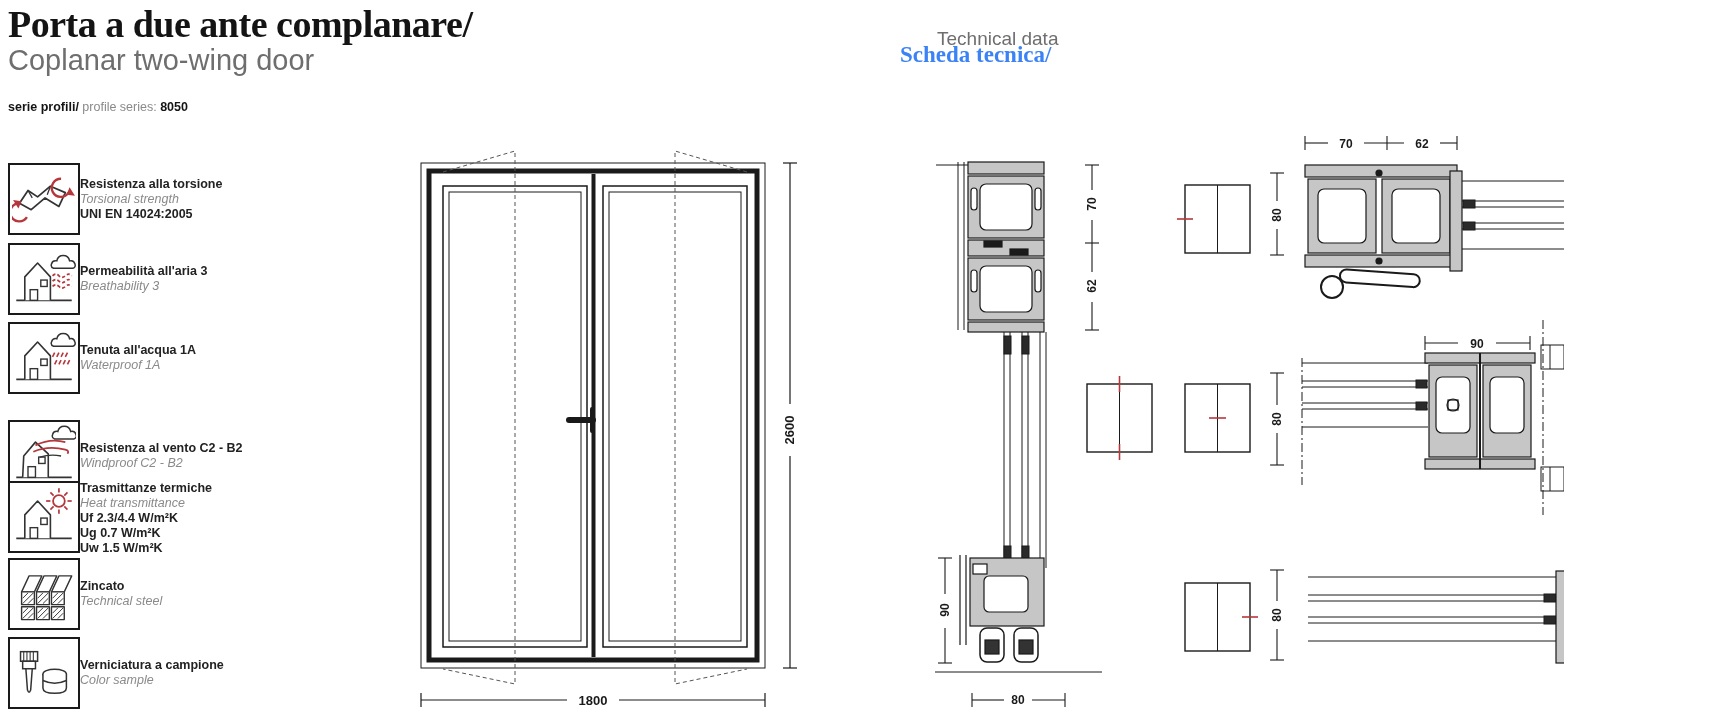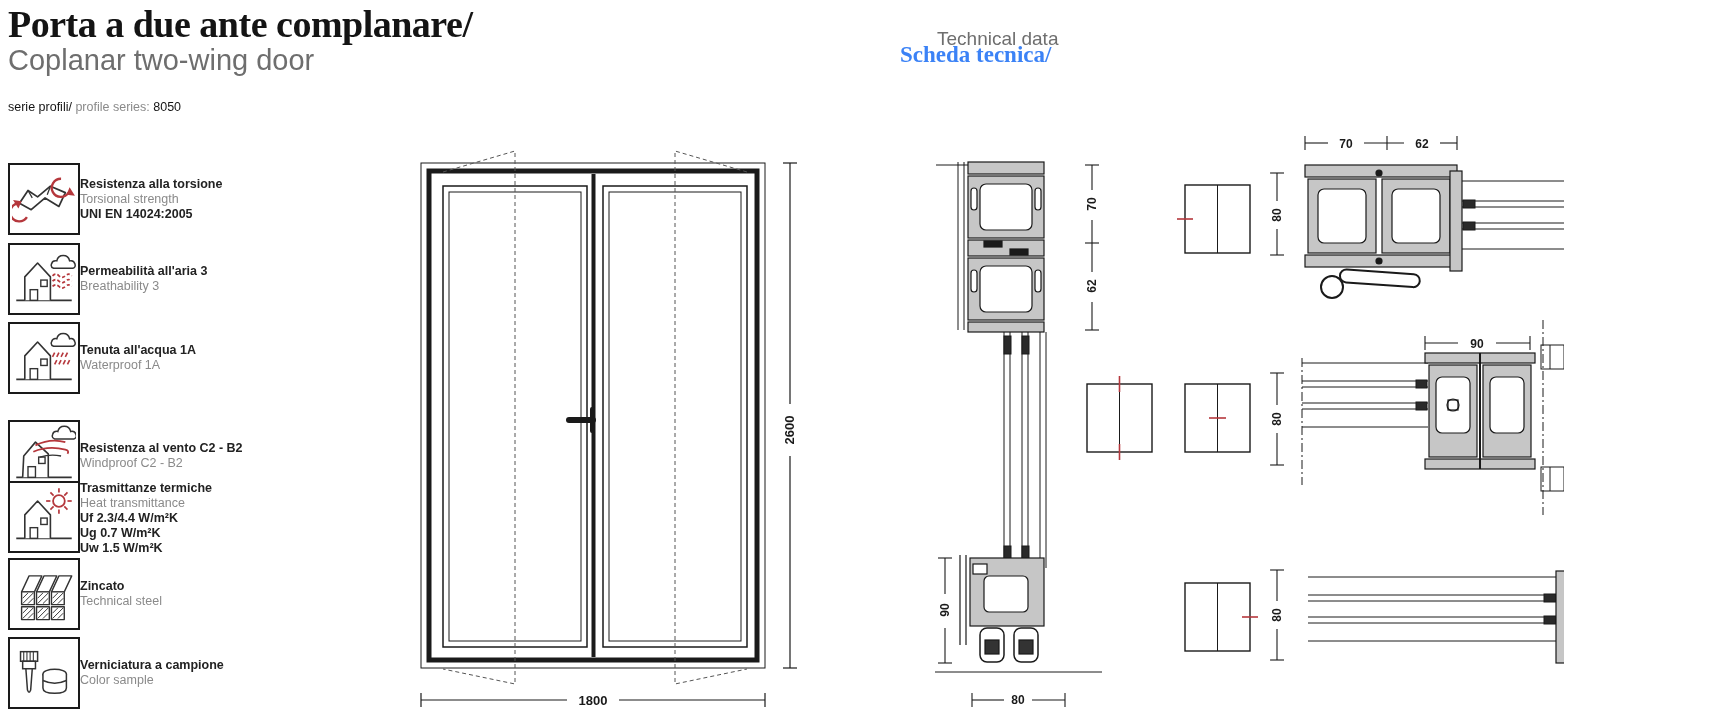--- a/index.html
+++ b/index.html
@@ -2,31 +2,31 @@
 <html><head>
 <meta charset="utf-8">
 <style>
   html,body{margin:0;padding:0;background:#fff;}
   .page{position:relative;width:1564px;height:715px;background:#fff;overflow:hidden;
         font-family:"Liberation Sans",sans-serif;color:#1a1a1a;}
   .title-it{position:absolute;left:8px;top:2px;font-family:"Liberation Serif",serif;
             font-weight:bold;font-size:38px;letter-spacing:-0.5px;color:#141414;}
   .title-en{position:absolute;left:8px;top:44px;font-size:29px;color:#6e6e6e;font-weight:normal;}
   .series{position:absolute;left:8px;top:100px;font-size:12.5px;}
-  .series .b{font-weight:normal;color:#141414;}
+  .series .b{font-weight:bold;color:#141414;}
   .series .g{color:#8a8a8a;}
   .tech-title-it{position:absolute;left:900px;top:2px;font-family:"Liberation Serif",serif;
                  font-weight:bold;font-size:23px;color:#3b82f6;margin-top:40px;}
   .tech-title-en{position:absolute;left:937px;top:28px;font-size:19px;color:#6e6e6e;}
   .feat{position:absolute;left:8px;display:flex;}
   .feat .ibox{width:72px;height:72px;border:2px solid #1a1a1a;box-sizing:border-box;
               display:flex;align-items:center;justify-content:center;flex:0 0 auto;background:#fff;}
   .feat .txt{align-self:center;font-size:12.5px;line-height:15px;max-width:260px;}
   .f-title{font-weight:bold;color:#222;}
-  .f-sub{color:#8a8a8a;}
+  .f-sub{color:#8a8a8a;font-style:italic;}
   .f-bold{font-weight:bold;color:#222;}
   .drw{position:absolute;}
   svg text.dim{font-family:"Liberation Sans",sans-serif;font-size:12px;font-weight:bold;fill:#1a1a1a;}
   svg text.dim-lg{font-family:"Liberation Sans",sans-serif;font-size:13px;font-weight:bold;fill:#1a1a1a;}
 </style>
 </head>
 <body>
 
 <div class="page">
 

